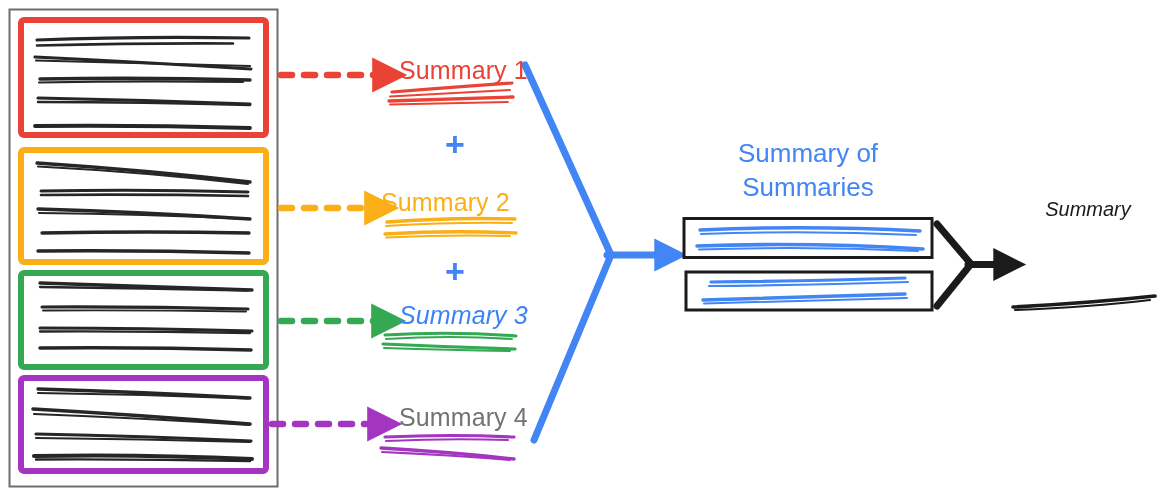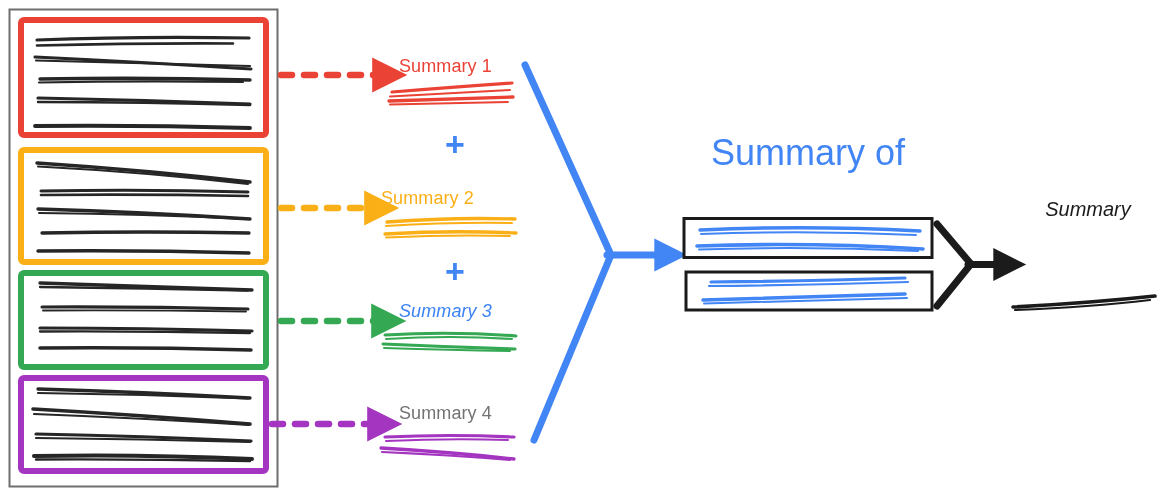--- a/index.html
+++ b/index.html
@@ -1,22 +1,22 @@
 <!DOCTYPE html>
 <html><head>
 <meta charset="utf-8">
 <style>
   html,body{margin:0;padding:0;background:#ffffff;}
   body{width:1170px;height:495px;position:relative;overflow:hidden;
        font-family:"Liberation Sans","DejaVu Sans",sans-serif;}
   .stage{position:absolute;inset:0;}
   svg.layer{position:absolute;left:0;top:0;width:1170px;height:495px;}
   .lbl{position:absolute;white-space:nowrap;font-weight:400;}
-  .lbl.sum{font-size:18px;letter-spacing:.1px;}
-  .sos{position:absolute;font-size:36px;line-height:34px;text-align:center;
+  .lbl.sum{font-size:25px;letter-spacing:.1px;}
+  .sos{position:absolute;font-size:26px;line-height:34px;text-align:center;
        color:#4285F4;font-weight:400;white-space:nowrap;}
   .final{position:absolute;font-size:20px;line-height:27px;text-align:center;
          color:#1b1b1b;white-space:nowrap;font-style:italic;}
   .plus{position:absolute;color:#4285F4;font-size:34px;line-height:34px;
         font-weight:700;}
 </style>
 </head>
 <body>
 
 <div class="stage">
@@ -174,20 +174,21 @@
   <div class="lbl sum" style="left:381px;top:188px;color:#FBAF17;">Summary 2</div>
   <div class="lbl sum" style="left:399px;top:301px;color:#3b82f6;font-style:italic;">Summary 3</div>
   <div class="lbl sum" style="left:399px;top:403px;color:#737373;">Summary 4</div>
 
   <div class="plus" style="left:445px;top:127px;">+</div>
   <div class="plus" style="left:445px;top:254px;">+</div>
   <div class="plus" style="left:445px;top:367px;opacity:0;">+</div>
 
   <div class="sos" style="left:683px;top:136px;width:250px;">
     <span>Summary of</span><br>
+    <span>Summaries</span>
   </div>
 
   <div class="final" style="left:1013px;top:196px;width:150px;">
     <span>Summary</span><br>
     <br>
   </div>
 
 </div>
 
 </body></html>

